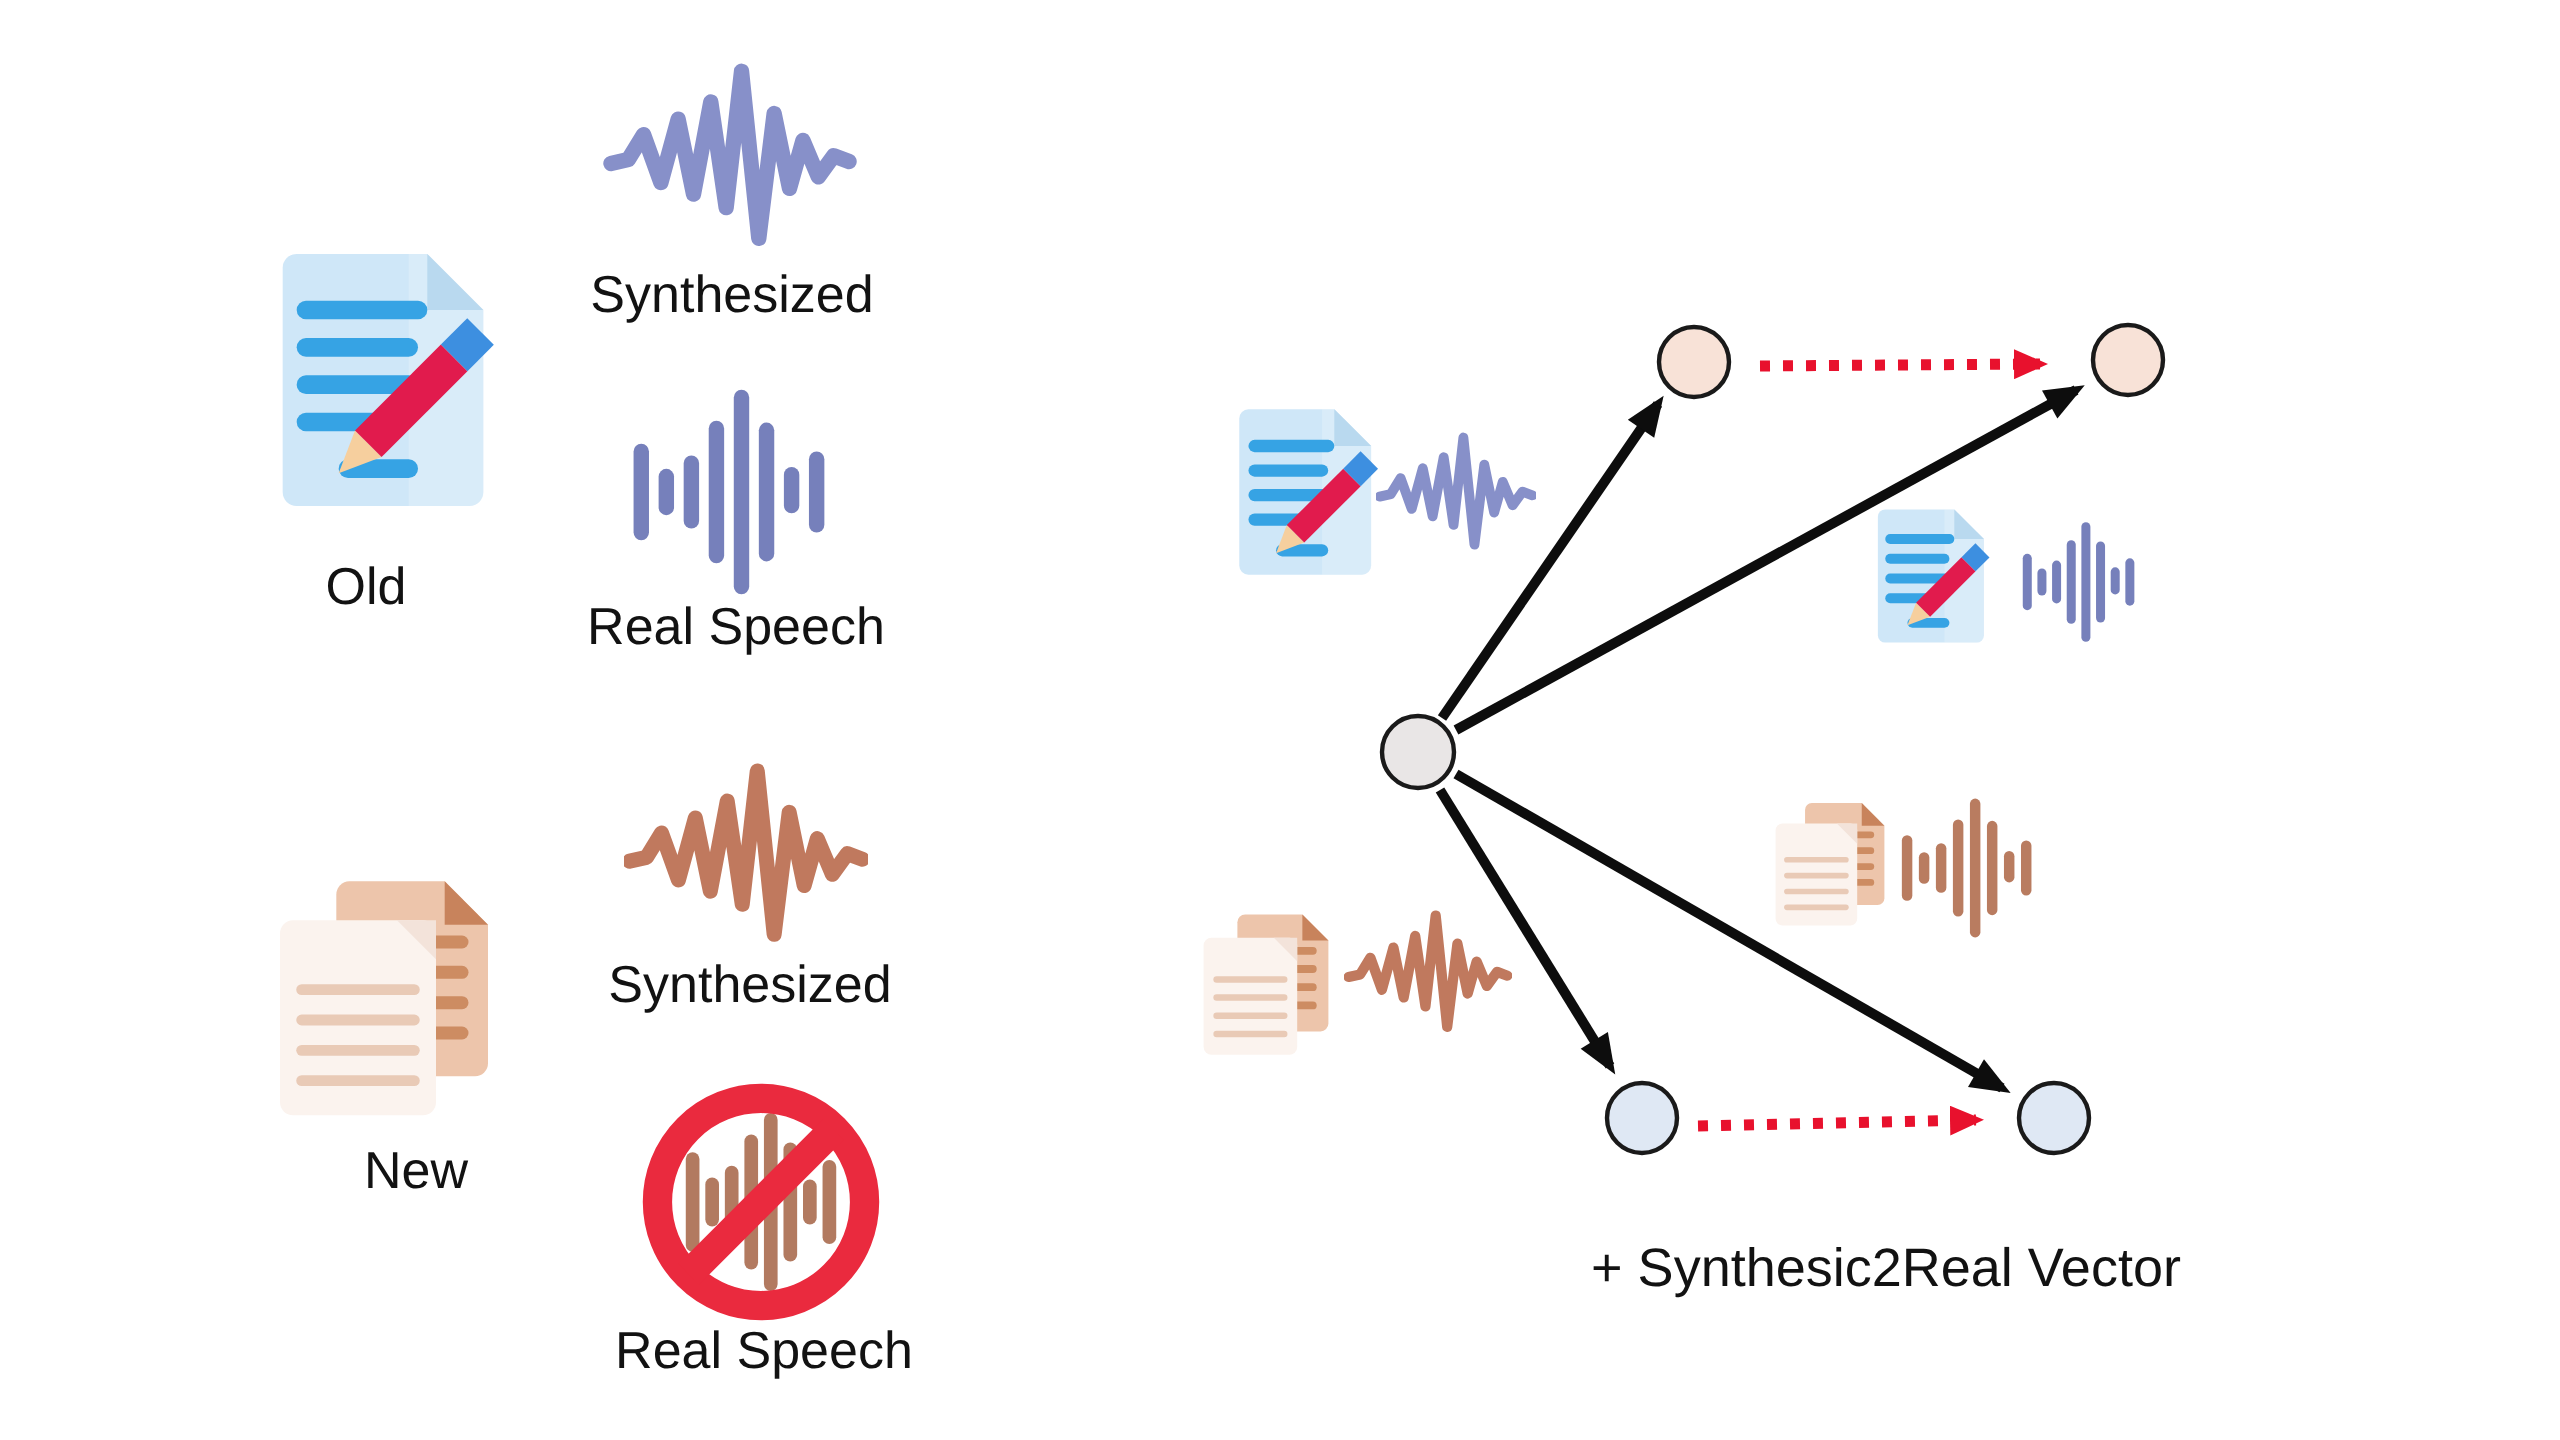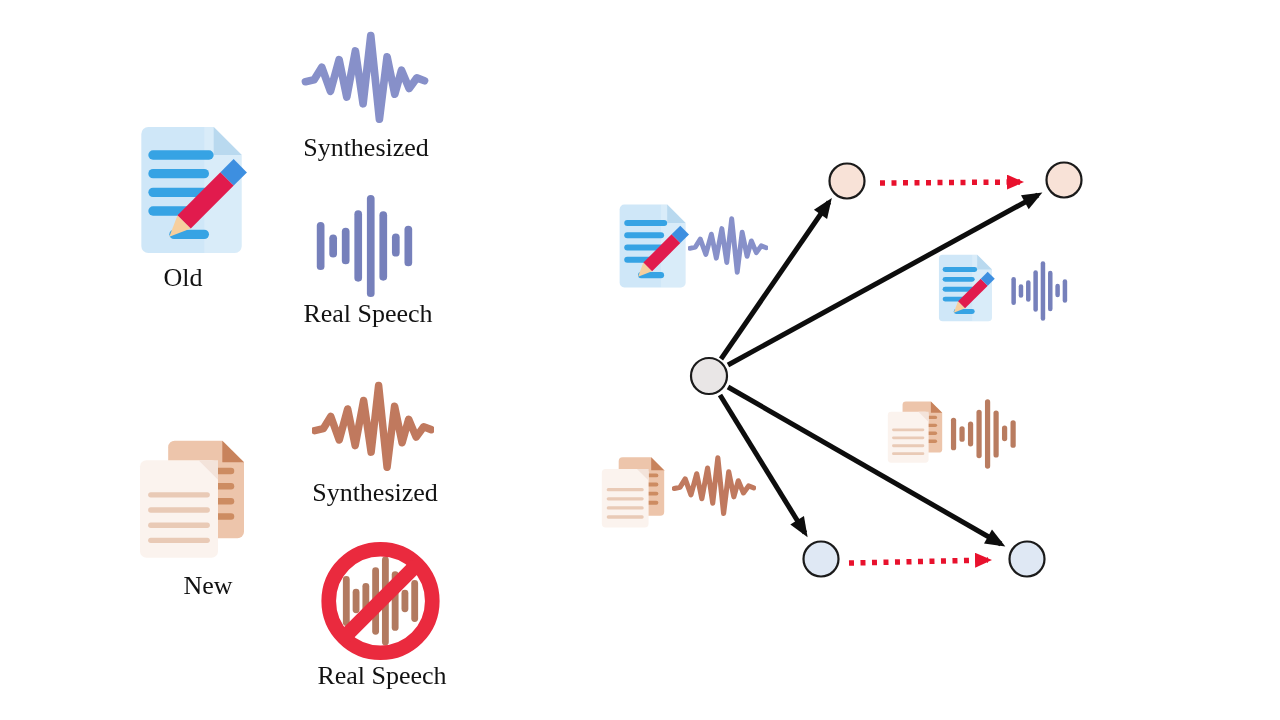--- a/index.html
+++ b/index.html
@@ -1,19 +1,19 @@
 <!DOCTYPE html>
 <html style="--bg: #ffffff; --text: #121212; --wave-blue: #8790c9; --wave-brown: #c0795e; --bars-blue: #7680bb; --bars-brown: #b97c60; --ban-bars: #b27a60; --doc-fill: #cfe7f8; --doc-fold: #b9d9ef; --doc-line: #36a3e4; --pencil-body: #e11b4d; --pencil-eraser: #3d8fe0; --pencil-wood: #f6cf9e; --docs-back: #edc5ab; --docs-fold: #c8835c; --docs-line: #cd8c62; --docs-front: #fbf3ee; --docs-front-line: #e9cab6; --ban-red: #ea2a3e; --node-center: #e9e6e6; --node-top: #f8e2d7; --node-bottom: #dfe8f4; --node-stroke: #1a1a1a; --arrow-black: #0d0d0d; --arrow-red: #e8112d;"><head>
 <meta charset="utf-8">
 <style>
   html,body{margin:0;padding:0;background:#fff;}
   #canvas{
     position:relative;width:1280px;height:720px;overflow:hidden;
     background:var(--bg,#ffffff);
-    font-family:Liberation Serif, serif;
+    font-family:Liberation Sans, sans-serif;
   }
   .abs{position:absolute;}
   .lbl{
     position:absolute;transform:translateX(-50%);
     font-size:26px;color:var(--text,#111);white-space:nowrap;line-height:1.15;
   }
   .caption{font-size:27px;}
   svg{display:block;overflow:visible;}
   .wave-blue{--wave-c:var(--wave-blue,#8790c9);}
   .wave-brown{--wave-c:var(--wave-brown,#c07a5f);}
@@ -93,21 +93,21 @@
 <div id="canvas">
 
   <svg class="abs wave-blue" style="left:300px;top:27px" width="130" height="96">
       <use href="#i-wave"></use>
     </svg>
   <div class="lbl" style="left:366px;top:133px">Synthesized</div>
 
   <svg class="abs" style="left:132px;top:115px" width="140" height="150" preserveAspectRatio="none">
       <use href="#i-docpencil"></use>
     </svg>
-  <div class="lbl" style="left:183px;top:263px">Old</div>
+  <div class="lbl" style="left:183px;top:279px">Old</div>
 
   <svg class="abs bars-blue" style="left:311px;top:190px" width="106" height="112" preserveAspectRatio="none">
       <use href="#i-bars"></use>
     </svg>
   <div class="lbl" style="left:368px;top:299px">Real Speech</div>
 
   <svg class="abs wave-brown" style="left:312px;top:367px" width="122" height="114" preserveAspectRatio="none">
       <use href="#i-wave"></use>
     </svg>
   <div class="lbl" style="left:375px;top:478px">Synthesized</div>
@@ -174,14 +174,15 @@
 
     <g stroke="var(--node-stroke,#1a1a1a)" stroke-width="2.2">
       <circle cx="119" cy="236" r="18" fill="var(--node-center,#e9e6e6)"></circle>
       <circle cx="257" cy="41" r="17.5" fill="var(--node-top,#f8e2d7)"></circle>
       <circle cx="474" cy="40" r="17.5" fill="var(--node-top,#f8e2d7)"></circle>
       <circle cx="231" cy="419" r="17.5" fill="var(--node-bottom,#dfe8f4)"></circle>
       <circle cx="437" cy="419" r="17.5" fill="var(--node-bottom,#dfe8f4)"></circle>
     </g>
   </svg>
 
+  <div class="lbl caption" style="left:943px;top:619px">+ Synthesic2Real Vector</div>
 
 </div>
 
 </body></html>

